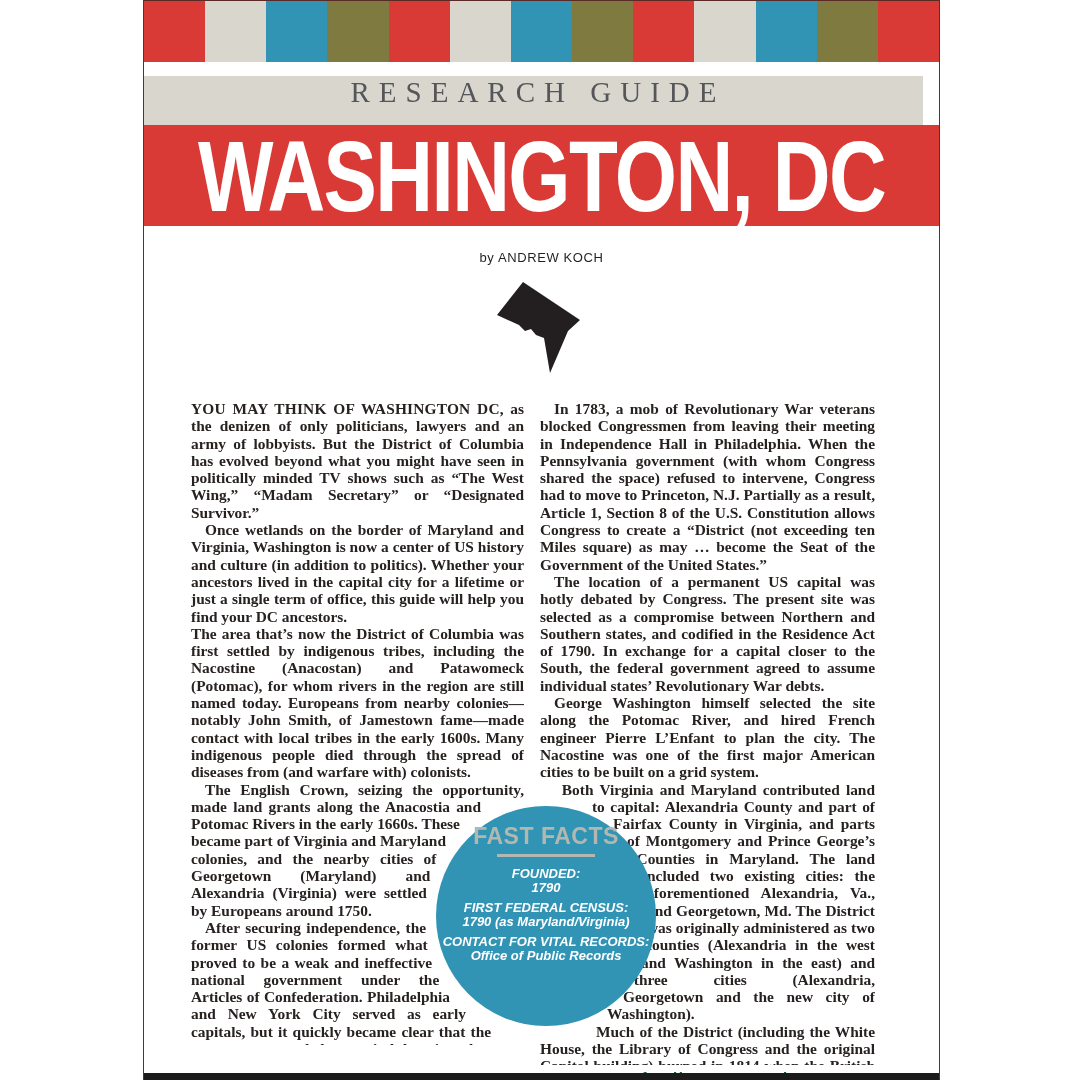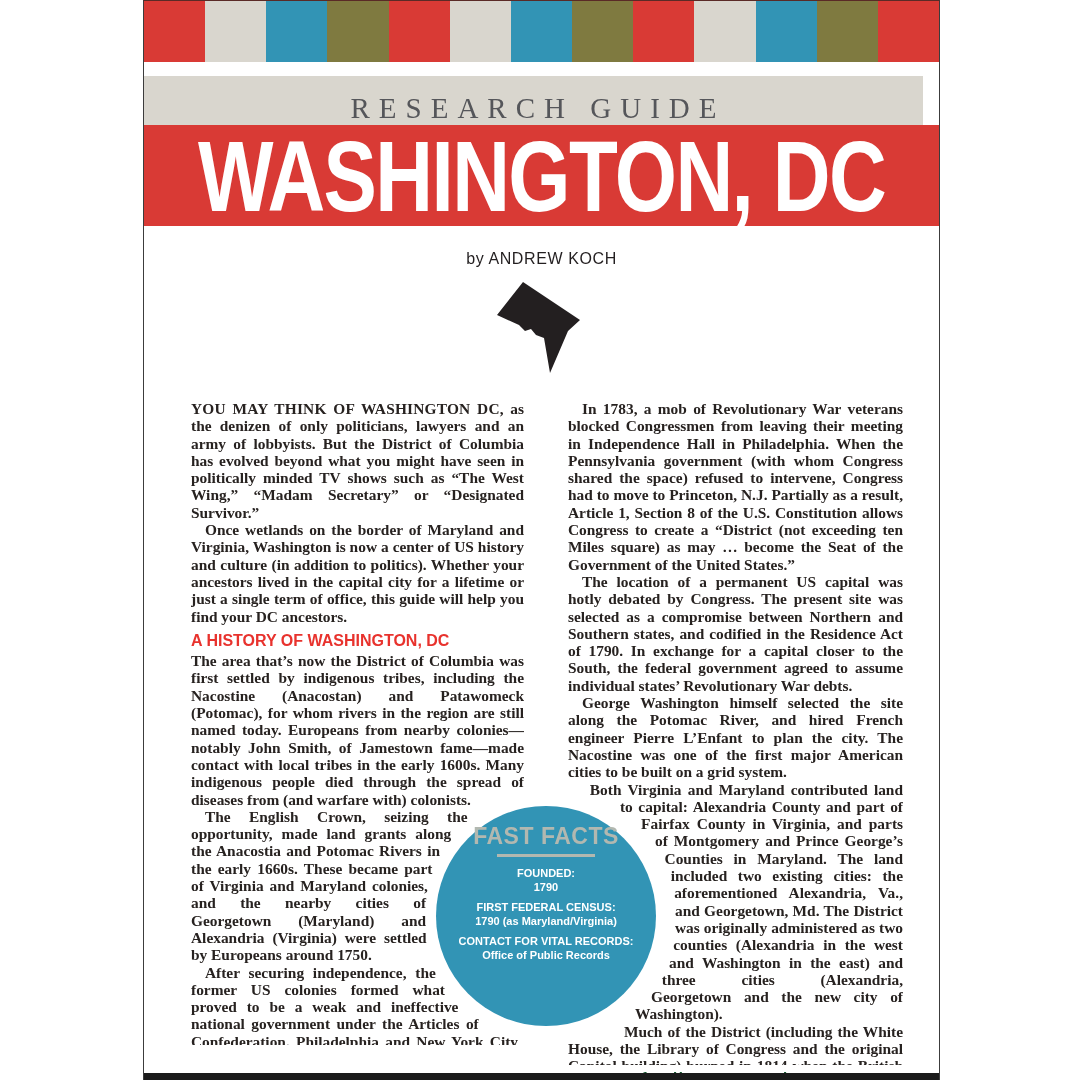--- a/index.html
+++ b/index.html
@@ -9,62 +9,62 @@
   }
   .page{
     position:absolute;left:143px;top:0;width:797px;height:1080px;
     background:#fff;box-sizing:border-box;
     border-left:1px solid #3c3c3c;border-right:1px solid #3c3c3c;border-top:1px solid #5a2a26;
   }
   .stripes{position:absolute;left:0;right:0;top:0;height:61px;display:flex;}
   .stripes>div{flex:1;}
   .kicker-band{
     position:absolute;left:0;right:16px;top:75px;height:49px;background:var(--cream,#d8d6ce);
-    display:flex;align-items:flex-end;justify-content:center;
+    display:flex;align-items:flex-start;justify-content:center;
   }
   .kicker{
     font-family:"Liberation Serif", serif;font-size:29px;color:#55565a;
     letter-spacing:9px;padding-left:9px;white-space:nowrap;
   }
   .title-band{
     position:absolute;left:0;right:0;top:124px;height:101px;background:var(--red,#d93a35);
     display:flex;align-items:center;justify-content:center;overflow:hidden;
   }
   .title{
     font-family:"Liberation Sans", sans-serif;font-weight:bold;font-size:100px;line-height:100px;
     letter-spacing:-2px;color:#ffffff;transform:scaleX(0.8);white-space:nowrap;
   }
   .byline{
     position:absolute;top:249px;left:0;right:0;text-align:center;
-    font-family:"Liberation Sans", sans-serif;font-size:16px;letter-spacing:0.6px;color:#231f20;
+    font-family:"Liberation Sans", sans-serif;font-size:13px;letter-spacing:0.6px;color:#231f20;
   }
   .dc-icon{position:absolute;left:353px;top:281px;}
   .col{
     position:absolute;top:399px;font-size:15.4px;line-height:17.3px;text-align:justify;
     color:#272220;hyphens:auto;-webkit-hyphens:auto;overflow:hidden;
   }
   .col-left{left:47px;width:333px;height:645px;}
-  .col-right{left:424px;width:335px;height:665px;}
+  .col-right{left:396px;width:335px;height:665px;}
   .shape-right{float:right;width:130px;height:645px;shape-outside:circle(120px at 152px 516px);}
   .shape-left{float:left;width:130px;height:665px;shape-outside:circle(120px at -13px 516px);}
   .col p{margin:0;font-weight:bold;}
   .col p.ind{text-indent:14px;}
   .lead{letter-spacing:0.2px;}
   .sec{
     font-family:"Liberation Sans", sans-serif;font-weight:bold;font-size:16px;
     color:var(--heading_red,#e8322d);margin:7px 0 3px 0;text-align:left;
   }
   .circle{
     position:absolute;left:292px;top:805px;width:220px;height:220px;border-radius:50%;
     background:var(--blue,#3294b5);text-align:center;font-family:"Liberation Sans", sans-serif;
   }
   .ff-title{margin-top:17px;font-size:23px;font-weight:bold;color:var(--fastfacts_gray,#b2b8b0);letter-spacing:0.5px;}
   .ff-rule{width:98px;height:3px;background:var(--fastfacts_gray,#b2b8b0);margin:4px auto 10px auto;}
   .fact{margin-bottom:7px;}
-  .fact-label,.fact-value{font-size:11px;font-weight:bold;color:#ffffff;line-height:13.5px;}
+  .fact-label,.fact-value{font-size:13px;font-weight:bold;color:#ffffff;line-height:13.5px;font-style:italic;}
   .footer{
     position:absolute;top:1068px;right:88px;font-family:"Liberation Sans", sans-serif;
     font-weight:bold;font-size:15px;letter-spacing:1.6px;color:#14532d;
   }
   .bottom-band{position:absolute;left:0;right:0;bottom:0;height:7px;background:#1b1b1b;}
 </style>
 </head>
 <body>
 
 <div class="page">
@@ -96,21 +96,20 @@
   <div class="byline"><span>by </span><span>ANDREW KOCH</span></div>
 
   <svg class="dc-icon" width="84" height="92" viewBox="0 0 84 92">
     <polygon points="26,0 83,38 71,49 53,91 47,56 39,53 34,47 28,49 22,43 0,33" fill="#231f20"></polygon>
   </svg>
 
   <div class="col col-left">
     <div class="shape-right" aria-hidden="true"></div>
     <p><span class="lead">YOU MAY THINK OF WASHINGTON DC,</span><span> as the denizen of only politicians, lawyers and an army of lobbyists. But the District of Columbia has evolved beyond what you might have seen in politically minded TV shows such as “The West Wing,” “Madam Secretary” or “Designated Survivor.”</span></p>
     <p class="ind">Once wetlands on the border of Maryland and Virginia, Washington is now a center of US history and culture (in addition to politics). Whether your ancestors lived in the capital city for a lifetime or just a single term of office, this guide will help you find your DC ancestors.</p>
-    <h2 class="sec">A HISTORY OF WASHINGTON, DC</h2>
     <p>The area that’s now the District of Columbia was first settled by indigenous tribes, including the Nacostine (Anacostan) and Patawomeck (Potomac), for whom rivers in the region are still named today. Europeans from nearby colonies—notably John Smith, of Jamestown fame—made contact with local tribes in the early 1600s. Many indigenous people died through the spread of diseases from (and warfare with) colonists.</p>
     <p class="ind">The English Crown, seizing the opportunity, made land grants along the Anacostia and Potomac Rivers in the early 1660s. These became part of Virginia and Maryland colonies, and the nearby cities of Georgetown (Maryland) and Alexandria (Virginia) were settled by Europeans around 1750.</p>
     <p class="ind">After securing independence, the former US colonies formed what proved to be a weak and ineffective national government under the Articles of Confederation. Philadelphia and New York City served as early capitals, but it quickly became clear that the government needed a capital location that was independent from any state.</p>
   </div>
 
   <div class="col col-right">
     <div class="shape-left" aria-hidden="true"></div>
     <p class="ind">In 1783, a mob of Revolutionary War veterans blocked Congressmen from leaving their meeting in Independence Hall in Philadelphia. When the Pennsylvania government (with whom Congress shared the space) refused to intervene, Congress had to move to Princeton, N.J. Partially as a result, Article 1, Section 8 of the U.S. Constitution allows Congress to create a “District (not exceeding ten Miles square) as may … become the Seat of the Government of the United States.”</p>
     <p class="ind">The location of a permanent US capital was hotly debated by Congress. The present site was selected as a compromise between Northern and Southern states, and codified in the Residence Act of 1790. In exchange for a capital closer to the South, the federal government agreed to assume individual states’ Revolutionary War debts.</p>
     <p class="ind">George Washington himself selected the site along the Potomac River, and hired French engineer Pierre L’Enfant to plan the city. The Nacostine was one of the first major American cities to be built on a grid system.</p>

